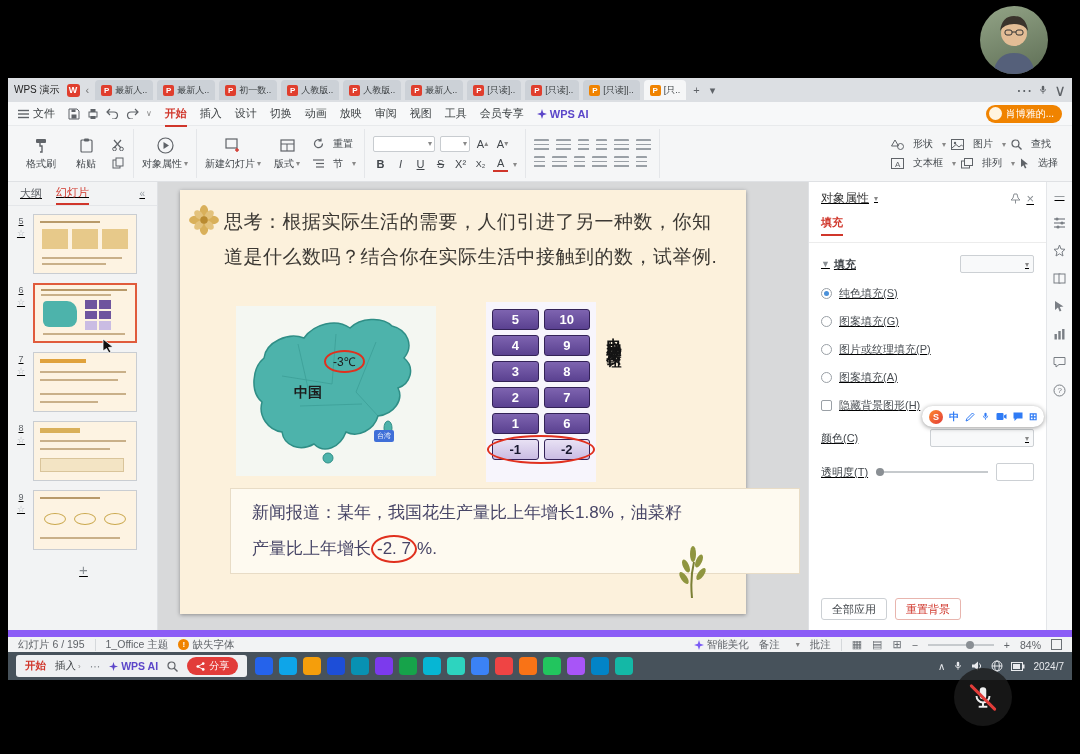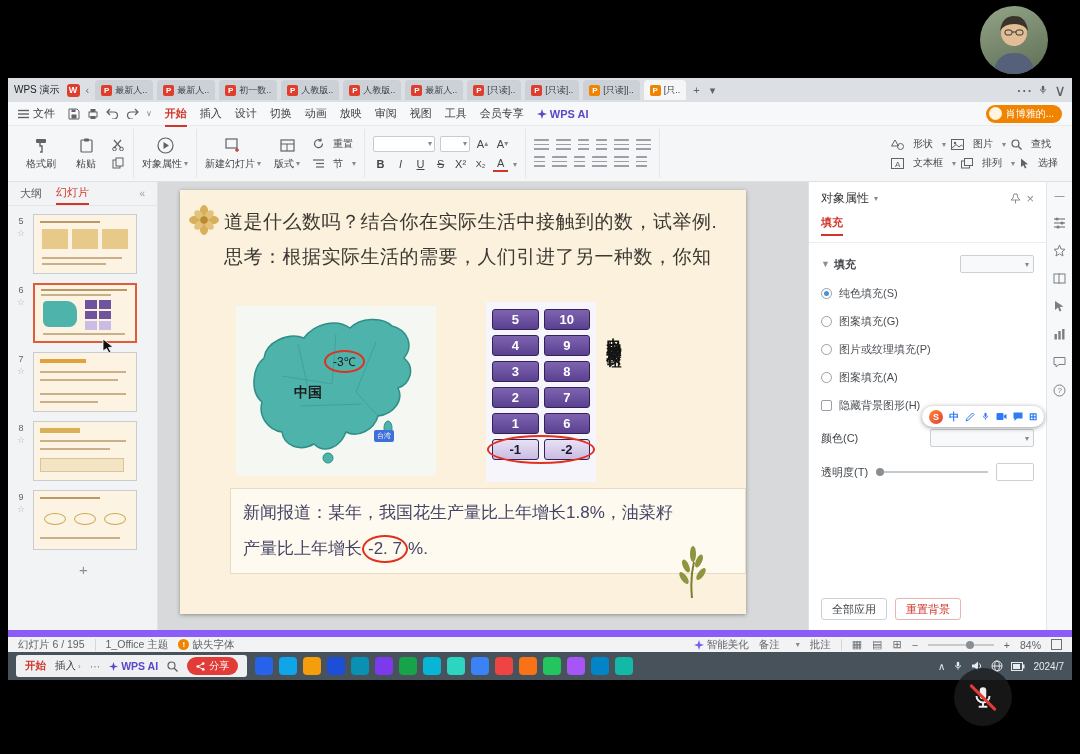--- a/index.html
+++ b/index.html
@@ -42,21 +42,21 @@
   .fontgrid { display:flex; flex-direction:column; gap:5px; justify-content:center; }
   .fontrow { display:flex; align-items:center; gap:5px; }
   .selbox { border:1px solid #c8ccd0; background:#fff; height:16px; border-radius:2px; display:flex; align-items:center; justify-content:flex-end; padding:0 2px; color:#999; font-size:8px; }
   .glyphbtn { font-size:11px; color:#41464b; min-width:15px; height:15px; display:flex; align-items:center; justify-content:center; }
   .fc { border-bottom:2px solid #d0362b; line-height:11px; }
   .micon { width:15px; height:12px; background:repeating-linear-gradient(to bottom,#9aa0a6 0 1.5px,transparent 1.5px 4.5px); border-radius:1px; }
   .micon.short { width:11px; }
   .pararow { display:flex; gap:7px; align-items:center; }
 
   
-  .content { flex:1; display:flex; min-height:0; }
+  .content { flex:1; display:flex; min-height:0;text-decoration:underline; }
 
   .slidepanel { width:150px; background:#f2f3f4; border-right:1px solid #dfe1e4; display:flex; flex-direction:column; }
   .paneltabs { height:24px; display:flex; align-items:center; gap:14px; padding:0 12px; font-size:11px; color:#5f6368; border-bottom:1px solid #e4e6e9; }
   .paneltab { height:100%; display:flex; align-items:center; }
   .paneltab.active { color:#d0362b; border-bottom:2px solid #d0362b; }
   .panelcollapse { margin-left:auto; color:#9aa0a6; font-size:10px; }
   .thumbs { flex:1; padding:8px 4px 0 6px; overflow:hidden; }
   .thumbrow { display:flex; gap:5px; margin-bottom:9px; }
   .thumbnum { width:14px; display:flex; flex-direction:column; align-items:center; gap:2px; font-size:9px; color:#5f6368; padding-top:2px; }
   .star { color:#b0b5ba; font-size:9px; }
@@ -75,21 +75,21 @@
   .mapcountry { position:absolute; left:58px; top:78px; font-size:14px; font-weight:bold; color:#1c1c1c; }
   .mapregion { position:absolute; left:138px; top:124px; background:#3f6fd8; color:#fff; font-size:7px; padding:1px 3px; border-radius:2px; }
 
   .elevator { position:absolute; left:306px; top:112px; width:110px; height:180px; background:#f7f5fc; padding:7px 6px; }
   .elevgrid { display:grid; grid-template-columns:1fr 1fr; gap:5px; position:relative; }
   .elevbtn { height:21px; border-radius:3px; background:linear-gradient(#7e64b0,#5a4190); border:1px solid #332257; color:#fff; font-size:13px; font-weight:bold; display:flex; align-items:center; justify-content:center; }
   .elevbtn.light { background:linear-gradient(#e8e1f4,#cabcе3); background:linear-gradient(#e8e1f4,#cabce3); color:#18182e; }
   .elevoval { position:absolute; left:-5px; right:-5px; bottom:-4px; height:29px; border:2px solid #e0301e; border-radius:50%; pointer-events:none; }
   .elevlabel { position:absolute; left:424px; top:136px; writing-mode:vertical-rl; font-size:15px; font-weight:bold; letter-spacing:3px; color:#141414; }
 
-  .newsbox { position:absolute; left:50px; top:298px; width:516px; height:86px; background:#fefaf0; border:1px solid #e8dcc6; padding:6px 12px; font-size:17px; line-height:36px; color:#474566; }
+  .newsbox { position:absolute; left:50px; top:298px; width:570px; height:86px; background:#fefaf0; border:1px solid #e8dcc6; padding:6px 21px; font-size:17px; line-height:36px; color:#474566; }
   .circled { display:inline-block; border:2px solid #e0301e; border-radius:50%; padding:0 4px; line-height:24px; }
   .wheat { position:absolute; right:34px; bottom:12px; }
 
   
   .props { width:238px; background:#fff; border-left:1px solid #dfe1e4; position:relative; font-size:11px; color:#41464b; padding:8px 12px; }
   .prophead { display:flex; align-items:center; gap:5px; font-size:12px; color:#333; }
   .prophead .sp { flex:1; }
   .proptabrow { border-bottom:1px solid #ececec; margin:8px -12px 0; padding:0 12px 6px; }
   .proptab { color:#d0362b; font-weight:bold; display:inline-block; border-bottom:2px solid #d0362b; padding-bottom:4px; }
   .sectrow { display:flex; align-items:center; margin-top:12px; }
@@ -565,22 +565,22 @@
               <g fill="#e3c27c" transform="rotate(45 15 15)">
                   <ellipse cx="15" cy="8" rx="3.4" ry="5"></ellipse>
                   <ellipse cx="15" cy="22" rx="3.4" ry="5"></ellipse>
                   <ellipse cx="8" cy="15" rx="5" ry="3.4"></ellipse>
                   <ellipse cx="22" cy="15" rx="5" ry="3.4"></ellipse>
                 </g>
               <circle cx="15" cy="15" r="3.5" fill="#b98a30"></circle>
             </svg>
           </span>
           <div class="slidetitle">
+            <div>思考：根据实际生活的需要，人们引进了另一种数，你知</div>
             <div>道是什么数吗？结合你在实际生活中接触到的数，试举例.</div>
-            <div>思考：根据实际生活的需要，人们引进了另一种数，你知</div>
           </div>
 
           <div class="mapbox">
             <svg width="200" height="170" viewBox="0 0 200 170">
               <path d="M28 52 C30 36 52 26 68 32 C78 18 100 12 114 22 C124 12 146 10 156 20 C172 24 178 40 168 52 C180 62 174 78 162 82 C168 94 158 108 142 110 C138 124 122 132 110 126 C104 142 88 148 78 138 C64 146 48 140 46 126 C32 124 22 110 26 96 C14 86 16 62 28 52 Z" fill="#4db3ab" stroke="#2f8e86" stroke-width="1.5"></path>
               <g stroke="#2f8e86" stroke-width="0.8" opacity="0.55" fill="none">
                 <path d="M62 38 L72 82"></path>
                   <path d="M100 28 L96 78"></path>
                   <path d="M140 36 L120 86"></path>
                 <path d="M64 100 L126 98"></path>

